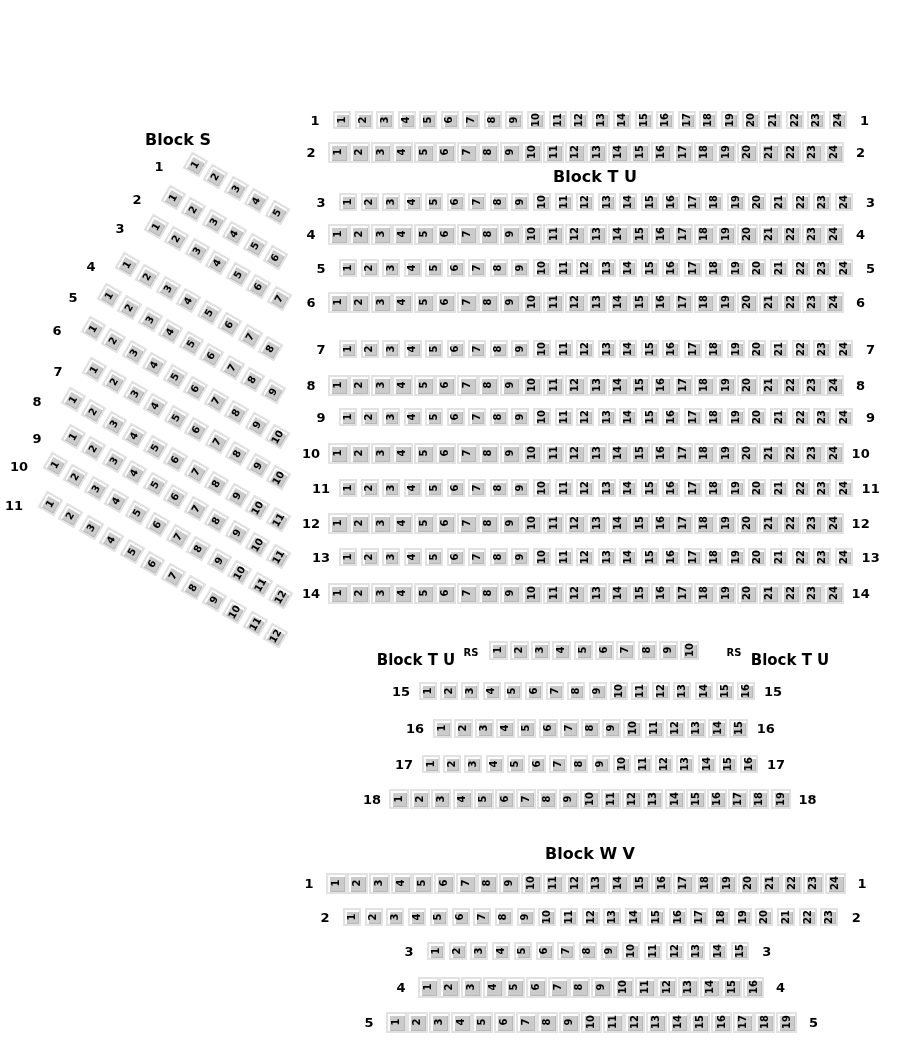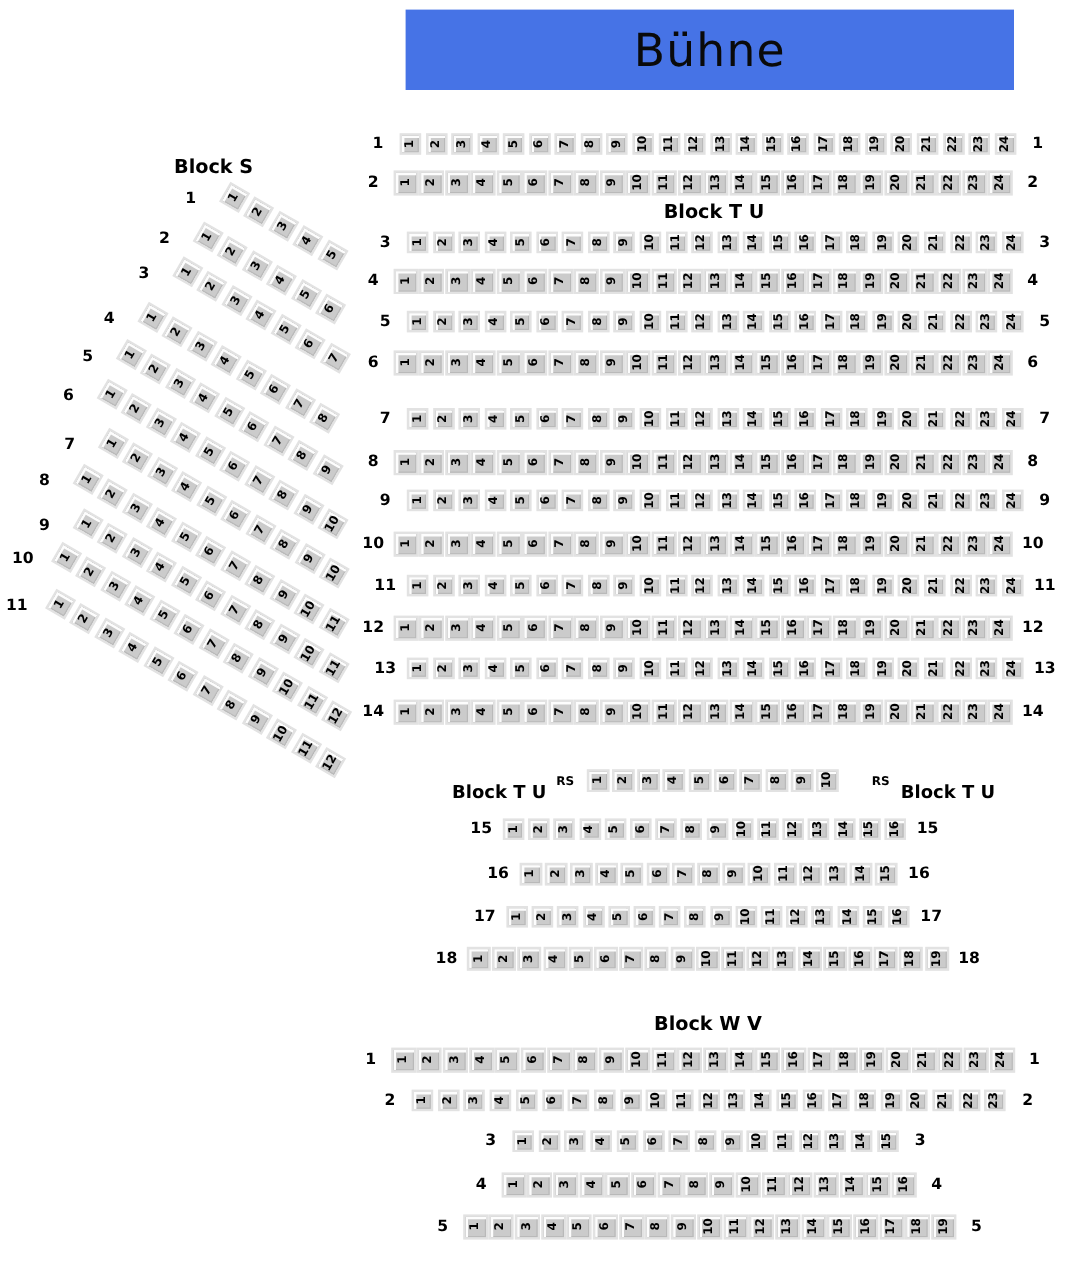--- a/index.html
+++ b/index.html
@@ -12,23 +12,20 @@
   .rs-sup{position:absolute;transform:translate(-50%,-50%);font-weight:bold;font-size:10px;}
   .seat{position:absolute;box-sizing:border-box;background:#cbcbcb;
         box-shadow:inset 2px 2px 0 #fdfdfd, inset -1px -1px 0 #b9b9b9, 0 0 0 2px #e2e2e2;
         display:flex;align-items:center;justify-content:center;}
   .seat span{display:block;transform:rotate(-90deg);font-size:10px;font-weight:bold;line-height:1;white-space:nowrap;}
 </style>
 </head>
 <body>
 
 <div id="plan">
-  <div class="stage" id="stage" style="left: 338px; top: 8px; width: 507px; height: 67px; background: rgb(70, 115, 230);">
-    <span>Bühne</span>
-  </div>
 
   <div class="btitle" style="left:178px;top:139px;">Block S</div>
   <div class="btitle" style="left:595px;top:176px;">Block T U</div>
 
   <div class="btitle" style="left:416px;top:660px;font-size:15px;">Block T U</div>
   <div class="rs-sup" style="left:471px;top:652px;">RS</div>
   <div class="rs-sup" style="left:734px;top:652px;">RS</div>
   <div class="btitle" style="left:790px;top:660px;font-size:15px;">Block T U</div>
 
   <div class="btitle" style="left:590px;top:853px;">Block W V</div>

